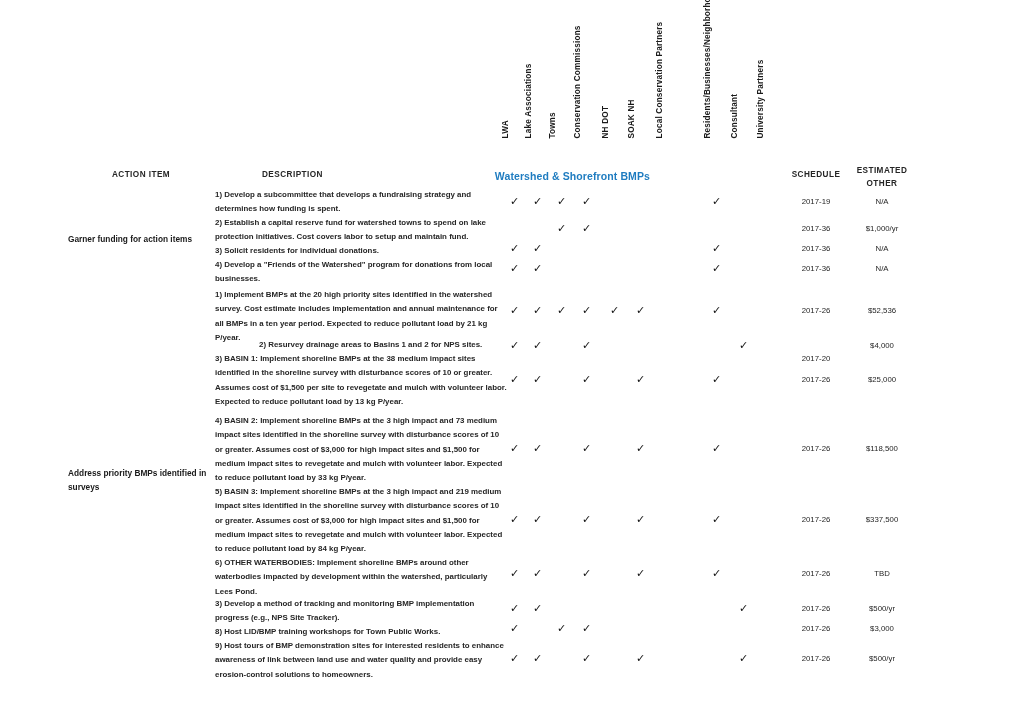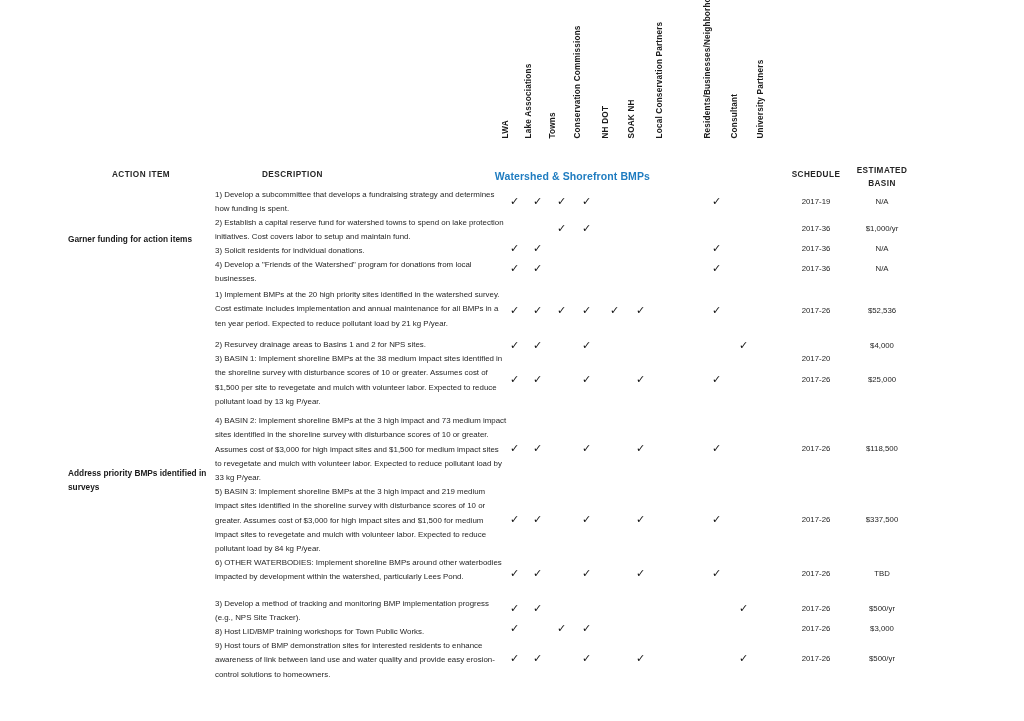--- a/index.html
+++ b/index.html
@@ -85,20 +85,21 @@
     width:150px;
     left:68px;
   }
   .desc{
     position:absolute;
     left:215px;
     width:292px;
     font-size:7.9px;
     line-height:14.3px;
     color:#262626;
+    font-weight:bold;
   }
   .chk{
     position:absolute;
     font-size:11px;
     font-weight:bold;
     color:#111;
     line-height:1;
     font-family:"DejaVu Sans", sans-serif;
   }
   .sched{
@@ -119,21 +120,21 @@
 
 <div class="page">
 
 
   <div class="hdr">
     <div class="hdr-action">ACTION ITEM</div>
     <div class="hdr-desc">DESCRIPTION</div>
     <div class="hdr-sched">SCHEDULE</div>
     <div class="hdr-cost">
       <div>ESTIMATED</div>
-      <div>BASIN</div>
+      <div>OTHER</div>
     </div>
     <div id="vheaders">
         <div class="vhdr" style="left: 511px;">LWA</div>
         <div class="vhdr two" style="left: 534px;">Lake Associations</div>
         <div class="vhdr" style="left: 558px;">Towns</div>
         <div class="vhdr two" style="left: 583px;">Conservation Commissions</div>
         <div class="vhdr" style="left: 611px;">NH DOT</div>
         <div class="vhdr" style="left: 637px;">SOAK NH</div>
         <div class="vhdr two" style="left: 665px;">Local Conservation Partners</div>
         <div class="vhdr two" style="left: 713px;">Residents/Businesses/Neighborhood</div>
@@ -174,21 +175,21 @@
       <div class="desc" style="top: 288px;">1) Implement BMPs at the 20 high priority sites identified in the watershed survey. Cost estimate includes implementation and annual maintenance for all BMPs in a ten year period. Expected to reduce pollutant load by 21 kg P/year.</div>
       <div class="chk" style="left: 510px; top: 305px;">✓</div>
       <div class="chk" style="left: 533px; top: 305px;">✓</div>
       <div class="chk" style="left: 557px; top: 305px;">✓</div>
       <div class="chk" style="left: 582px; top: 305px;">✓</div>
       <div class="chk" style="left: 610px; top: 305px;">✓</div>
       <div class="chk" style="left: 636px; top: 305px;">✓</div>
       <div class="chk" style="left: 712px; top: 305px;">✓</div>
       <div class="sched" style="top: 306px;">2017-26</div>
       <div class="cost" style="top: 306px;">$52,536</div>
-      <div class="desc" style="top: 338px;">2) Resurvey drainage areas to Basins 1 and 2 for NPS sites.</div>
+      <div class="desc" style="top: 338px; margin-left: 44px;">2) Resurvey drainage areas to Basins 1 and 2 for NPS sites.</div>
       <div class="chk" style="left: 510px; top: 340px;">✓</div>
       <div class="chk" style="left: 533px; top: 340px;">✓</div>
       <div class="chk" style="left: 582px; top: 340px;">✓</div>
       <div class="chk" style="left: 739px; top: 340px;">✓</div>
       <div class="sched" style="top: 354px;">2017-20</div>
       <div class="cost" style="top: 341px;">$4,000</div>
       <div class="desc" style="top: 352px;">3) BASIN 1: Implement shoreline BMPs at the 38 medium impact sites identified in the shoreline survey with disturbance scores of 10 or greater. Assumes cost of $1,500 per site to revegetate and mulch with volunteer labor. Expected to reduce pollutant load by 13 kg P/year.</div>
       <div class="chk" style="left: 510px; top: 374px;">✓</div>
       <div class="chk" style="left: 533px; top: 374px;">✓</div>
       <div class="chk" style="left: 582px; top: 374px;">✓</div>

